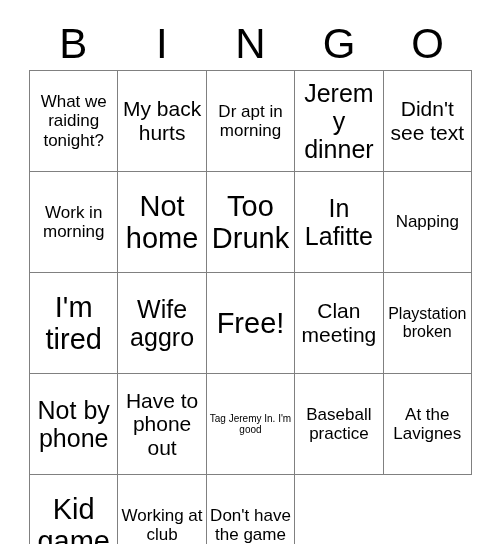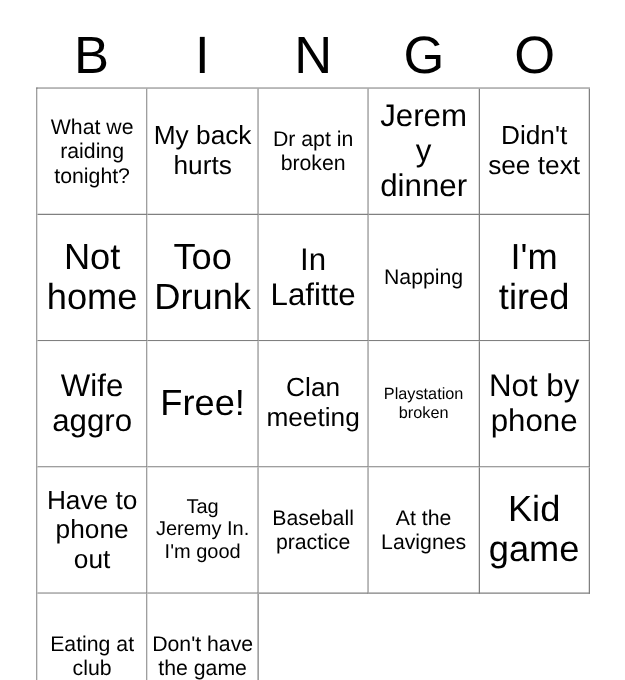--- a/index.html
+++ b/index.html
@@ -76,22 +76,22 @@
     width: 100%;
     line-height: 1.12;
     word-wrap: break-word;
     color: #000000;
   }
   
   .fs-xxl .cell-text { font-size: 29px; }
   .fs-xl  .cell-text { font-size: 25px; }
   .fs-lg  .cell-text { font-size: 21px; }
   .fs-md  .cell-text { font-size: 17px; }
-  .fs-sm  .cell-text { font-size: 16px; }
-  .fs-xs  .cell-text { font-size: 13px; }
+  .fs-sm  .cell-text { font-size: 10px; }
+  .fs-xs  .cell-text { font-size: 16px; }
 </style>
 </head>
 <body>
 
 <div id="card">
 
   <div id="header">
     <div class="header-letter">B</div>
     <div class="header-letter">I</div>
     <div class="header-letter">N</div>
@@ -101,29 +101,32 @@
 
   <div id="grid">
 
     <div class="cell fs-md">
         <span class="cell-text">What we raiding tonight?</span>
       </div>
     <div class="cell fs-lg">
         <span class="cell-text">My back hurts</span>
       </div>
     <div class="cell fs-md">
-        <span class="cell-text">Dr apt in broken</span>
+        <span class="cell-text">Dr apt in morning</span>
       </div>
     <div class="cell fs-xl">
         <span class="cell-text">Jeremy dinner</span>
       </div>
     <div class="cell fs-lg">
         <span class="cell-text">Didn't see text</span>
       </div>
 
+    <div class="cell fs-md">
+        <span class="cell-text">Work in morning</span>
+      </div>
     <div class="cell fs-xxl">
         <span class="cell-text">Not home</span>
       </div>
     <div class="cell fs-xxl">
         <span class="cell-text">Too Drunk</span>
       </div>
     <div class="cell fs-xl">
         <span class="cell-text">In Lafitte</span>
       </div>
     <div class="cell fs-md">
@@ -159,20 +162,20 @@
         <span class="cell-text">Baseball practice</span>
       </div>
 
     <div class="cell fs-md">
         <span class="cell-text">At the Lavignes</span>
       </div>
     <div class="cell fs-xxl">
         <span class="cell-text">Kid game</span>
       </div>
     <div class="cell fs-md">
-        <span class="cell-text">Eating at club</span>
+        <span class="cell-text">Working at club</span>
       </div>
     <div class="cell fs-md">
         <span class="cell-text">Don't have the game</span>
       </div>
   </div>
 
 </div>
 
 </body></html>

